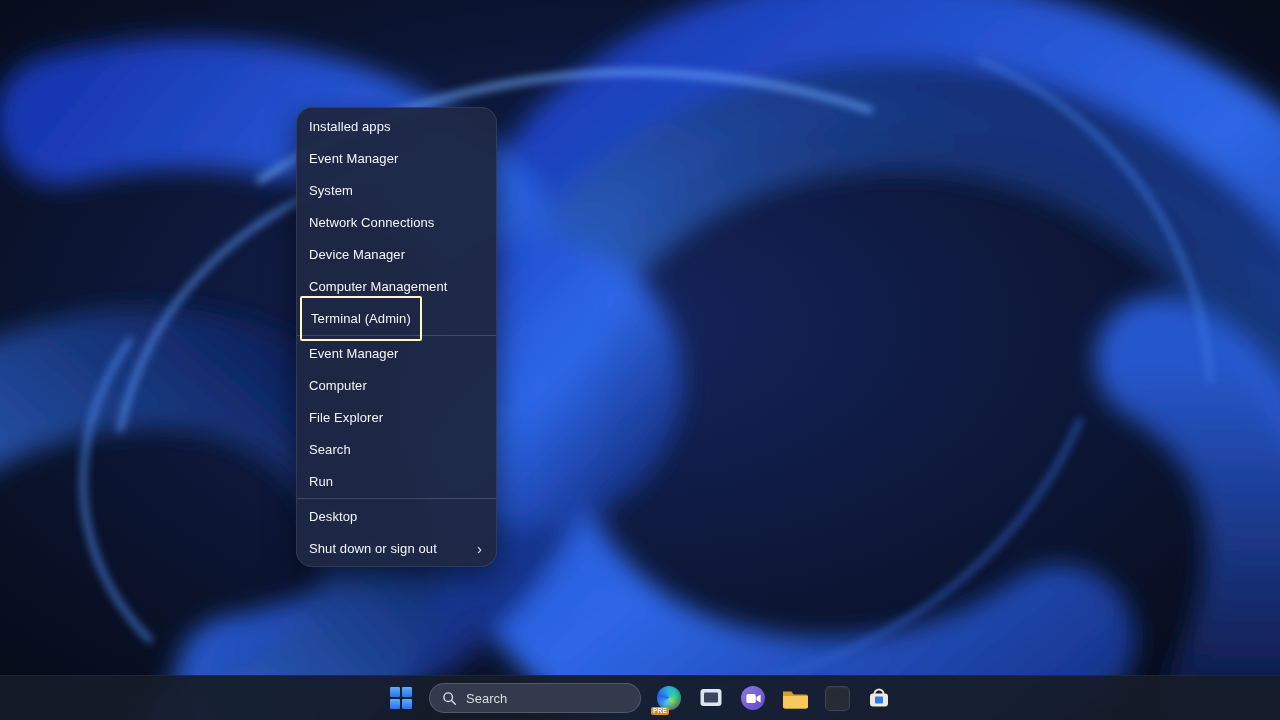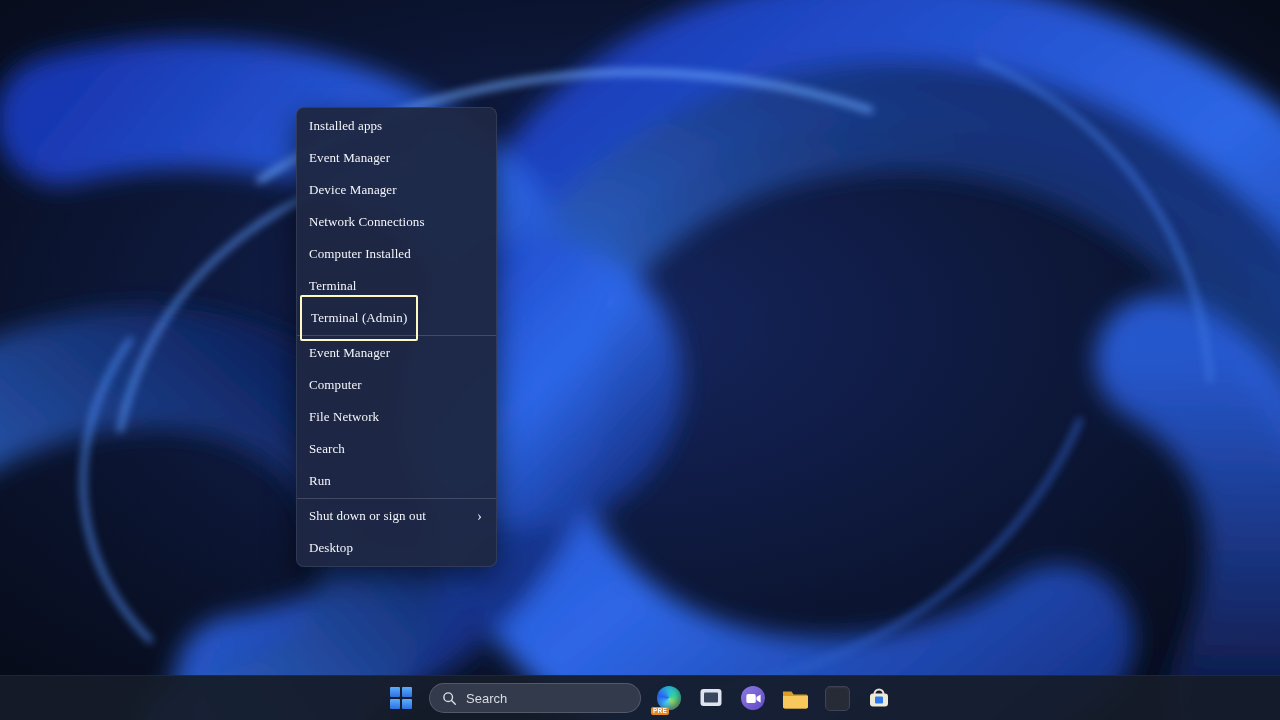--- a/index.html
+++ b/index.html
@@ -9,26 +9,25 @@
   }
   .screen{position:absolute;inset:0;}
   .wallpaper{position:absolute;inset:0;}
   .wallpaper svg{display:block;width:1280px;height:720px;}
 
   
   .winx-menu{
     position:absolute;left:296px;top:107px;width:201px;
     background:rgba(30,40,68,0.96);
     border:1px solid rgba(255,255,255,0.09);
-    border-radius:8px;
+    border-radius:16px;
     box-shadow:0 10px 30px rgba(0,0,0,0.55);
     padding:2px 0;
     box-sizing:border-box;
     z-index:5;
-    font-family:Liberation Serif, serif;
   }
   .menu-item{
     height:32px;display:flex;align-items:center;justify-content:space-between;
     padding:0 12px;color:#f4f6fa;font-size:13px;letter-spacing:.1px;
     cursor:default;white-space:nowrap;
   }
   .menu-separator{height:1px;background:rgba(255,255,255,0.16);margin:1px 0;}
   .chevron{font-size:15px;color:#e3e7ee;line-height:1;margin-right:2px;}
   .red-box{
     display:inline-block;border:2px solid #fef9c3;border-radius:2px;
@@ -128,58 +127,58 @@
   </div>
 
   <div class="winx-menu">
     <div class="menu-item">
         <span>Installed apps</span>
       </div>
     <div class="menu-item">
         <span>Event Manager</span>
       </div>
     <div class="menu-item">
+        <span>System</span>
+      </div>
+    <div class="menu-item">
+        <span>Network Connections</span>
+      </div>
+    <div class="menu-item">
         <span>Device Manager</span>
       </div>
     <div class="menu-item">
-        <span>Network Connections</span>
-      </div>
-    <div class="menu-item">
-        <span>Computer Installed</span>
-      </div>
-    <div class="menu-item">
-        <span>Terminal</span>
+        <span>Computer Management</span>
       </div>
     <div class="menu-item">
       <span class="red-box"><span>Terminal (Admin)</span></span>
     </div>
     <div class="menu-separator"></div>
     <div class="menu-item">
         <span>Event Manager</span>
       </div>
     <div class="menu-item">
         <span>Computer</span>
       </div>
     <div class="menu-item">
-        <span>File Network</span>
+        <span>File Explorer</span>
       </div>
     <div class="menu-item">
         <span>Search</span>
       </div>
     <div class="menu-item">
         <span>Run</span>
       </div>
     <div class="menu-separator"></div>
+    <div class="menu-item">
+        <span>Desktop</span>
+      </div>
     <div class="menu-item">
       <span>Shut down or sign out</span>
       <span class="chevron">›</span>
     </div>
-    <div class="menu-item">
-        <span>Desktop</span>
-      </div>
   </div>
 
   <div class="taskbar">
 
     <button class="tb-btn">
       <span class="win-logo">
         <span></span>
           <span></span>
           <span></span>
           <span></span>

